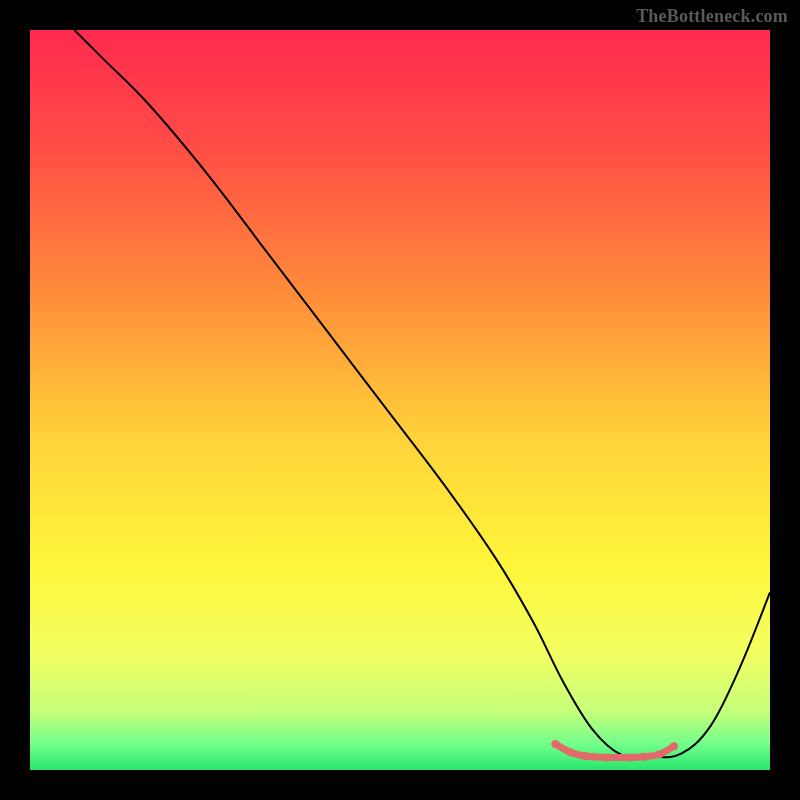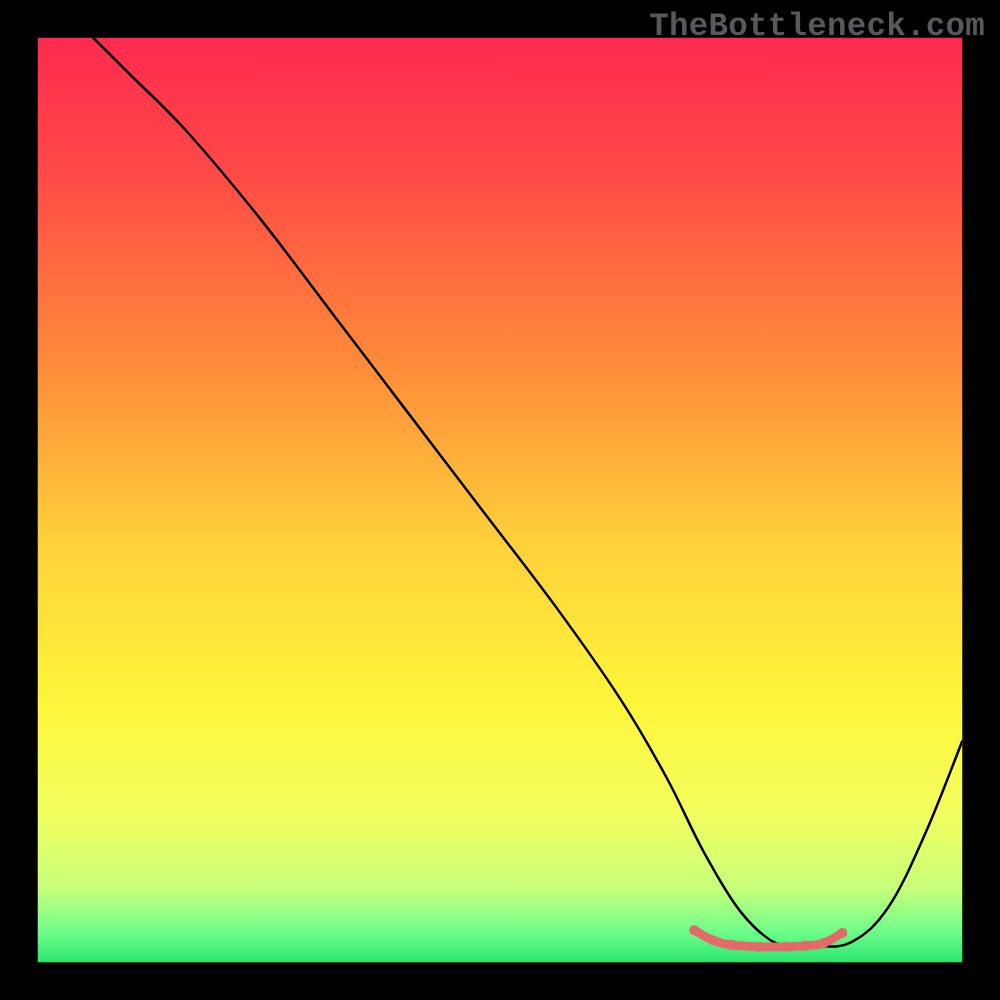--- a/index.html
+++ b/index.html
@@ -7,22 +7,22 @@
   .frame {
     position: relative;
     width: 800px;
     height: 800px;
     background: #000;
   }
   .watermark {
     position: absolute;
     top: 6px;
     right: 12px;
-    font-family: Liberation Mono, monospace;
-    font-size: 26px;
+    font-family: Liberation Serif, serif;
+    font-size: 18px;
     font-weight: 600;
     color: #58595b;
     letter-spacing: 0.2px;
   }
   .plot-area {
     position: absolute;
     left: 30px;
     top: 30px;
     width: 740px;
     height: 740px;

